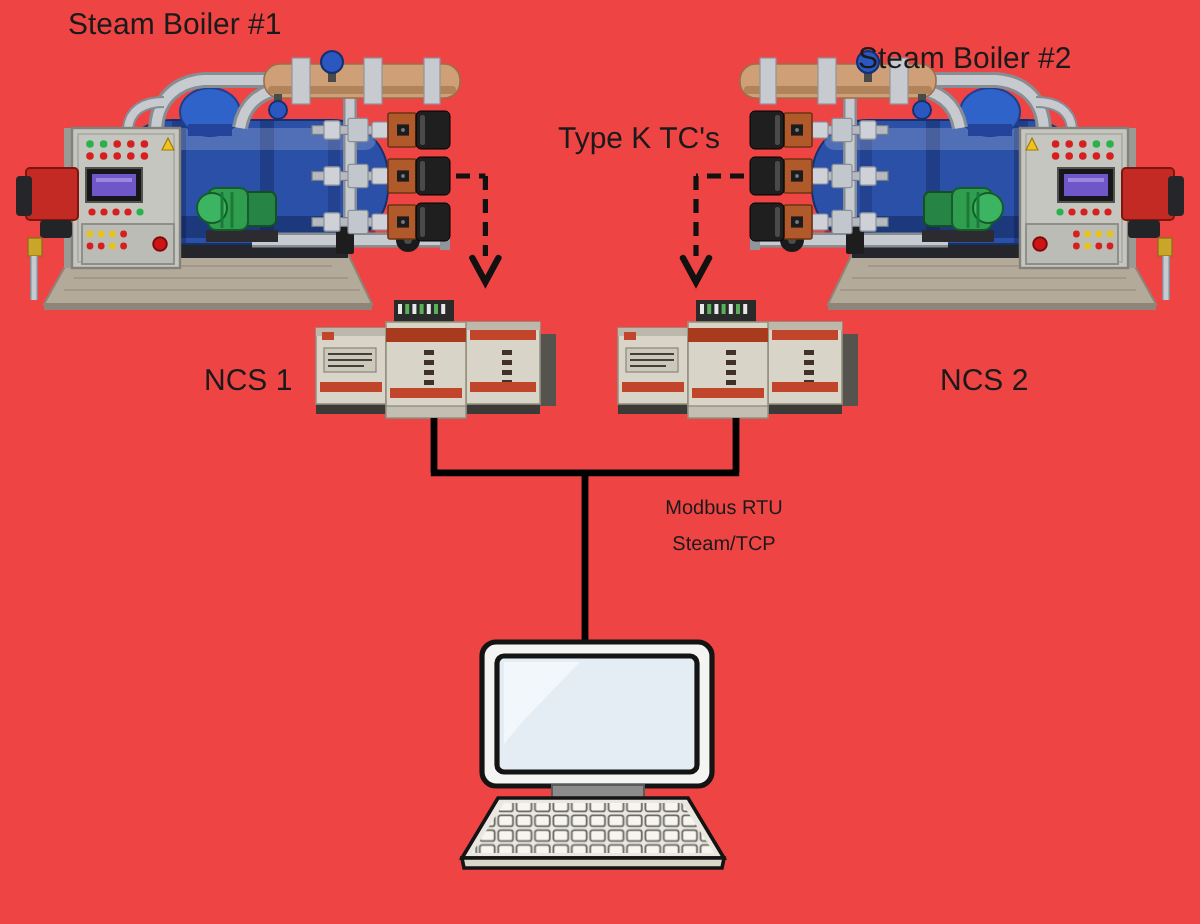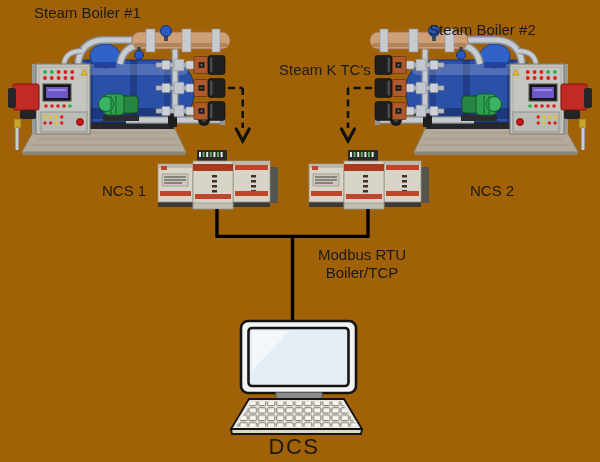--- a/index.html
+++ b/index.html
@@ -1,21 +1,21 @@
 <!DOCTYPE html>
 <html><head>
 <meta charset="utf-8">
 <style>
   html,body{margin:0;padding:0;background:#fff;}
-  .canvas{position:relative;width:600px;height:462px;background:#a16207;
+  .canvas{position:relative;width:600px;height:462px;background:#ef4444;
           font-family:"Liberation Sans",sans-serif;color:#1a1a1a;overflow:hidden;}
   .canvas svg{position:absolute;left:0;top:0;}
   .lbl{position:absolute;white-space:nowrap;font-size:15px;line-height:17px;}
   .bus{position:absolute;left:309px;top:246px;width:106px;text-align:center;
-       font-size:15px;line-height:17.5px;}
+       font-size:10px;line-height:17.5px;}
   .dcs{position:absolute;left:261px;top:434px;width:66px;text-align:center;
        font-size:22px;letter-spacing:1.5px;}
 </style>
 </head>
 <body>
 
 <div class="canvas">
 
 <svg width="600" height="462" viewBox="0 0 600 462">
   <defs>
@@ -210,22 +210,21 @@
     <polygon points="252,331 290,331 262,360 252,372" fill="#f6fafc" opacity=".75"></polygon>
     <rect x="276" y="392.5" width="46" height="7" fill="#8c8c8c" stroke="#5a5a5a" stroke-width="1"></rect>
     <polygon points="249,399 344,399 362,429 231,429" fill="#e9e7df" stroke="#141414" stroke-width="1.8"></polygon>
     <polygon points="252,401.5 341,401.5 357,426.5 236,426.5" fill="url(#keys)"></polygon>
     <polygon points="231,429 362,429 361,434 232,434" fill="#d9d6ca" stroke="#141414" stroke-width="1.8"></polygon>
   </g>
 </svg>
 
 <div class="lbl" style="left:34px;top:4px">Steam Boiler #1</div>
 <div class="lbl" style="left:429px;top:21px">Steam Boiler #2</div>
-<div class="lbl" style="left:279px;top:61px">Steam K TC's</div>
+<div class="lbl" style="left:279px;top:61px">Type K TC's</div>
 <div class="lbl" style="left:102px;top:182px">NCS 1</div>
 <div class="lbl" style="left:470px;top:182px">NCS 2</div>
 <div class="bus">
   <div>Modbus RTU</div>
-  <div>Boiler/TCP</div>
+  <div>Steam/TCP</div>
 </div>
-<div class="dcs">DCS</div>
 
 </div>
 
 </body></html>

